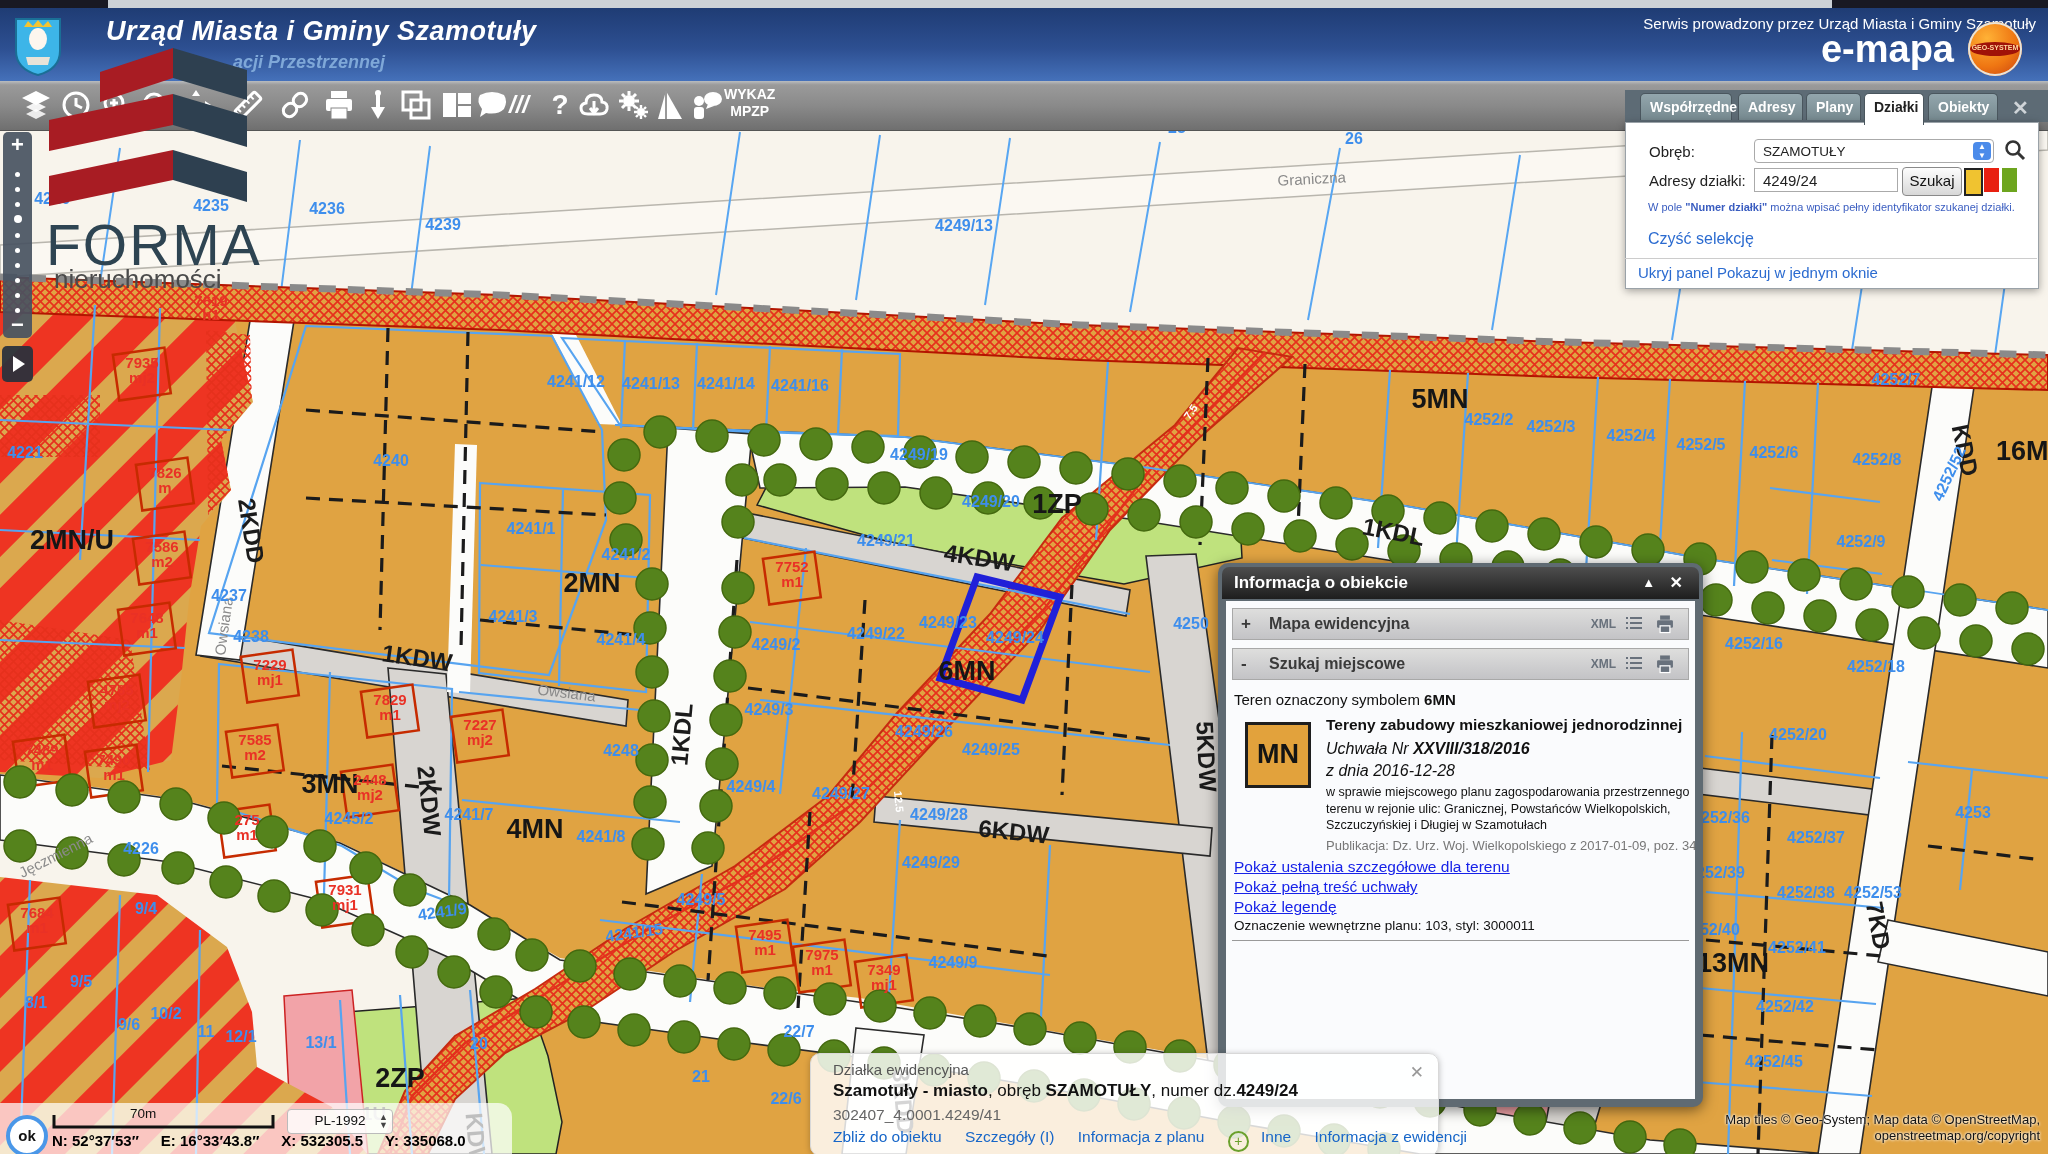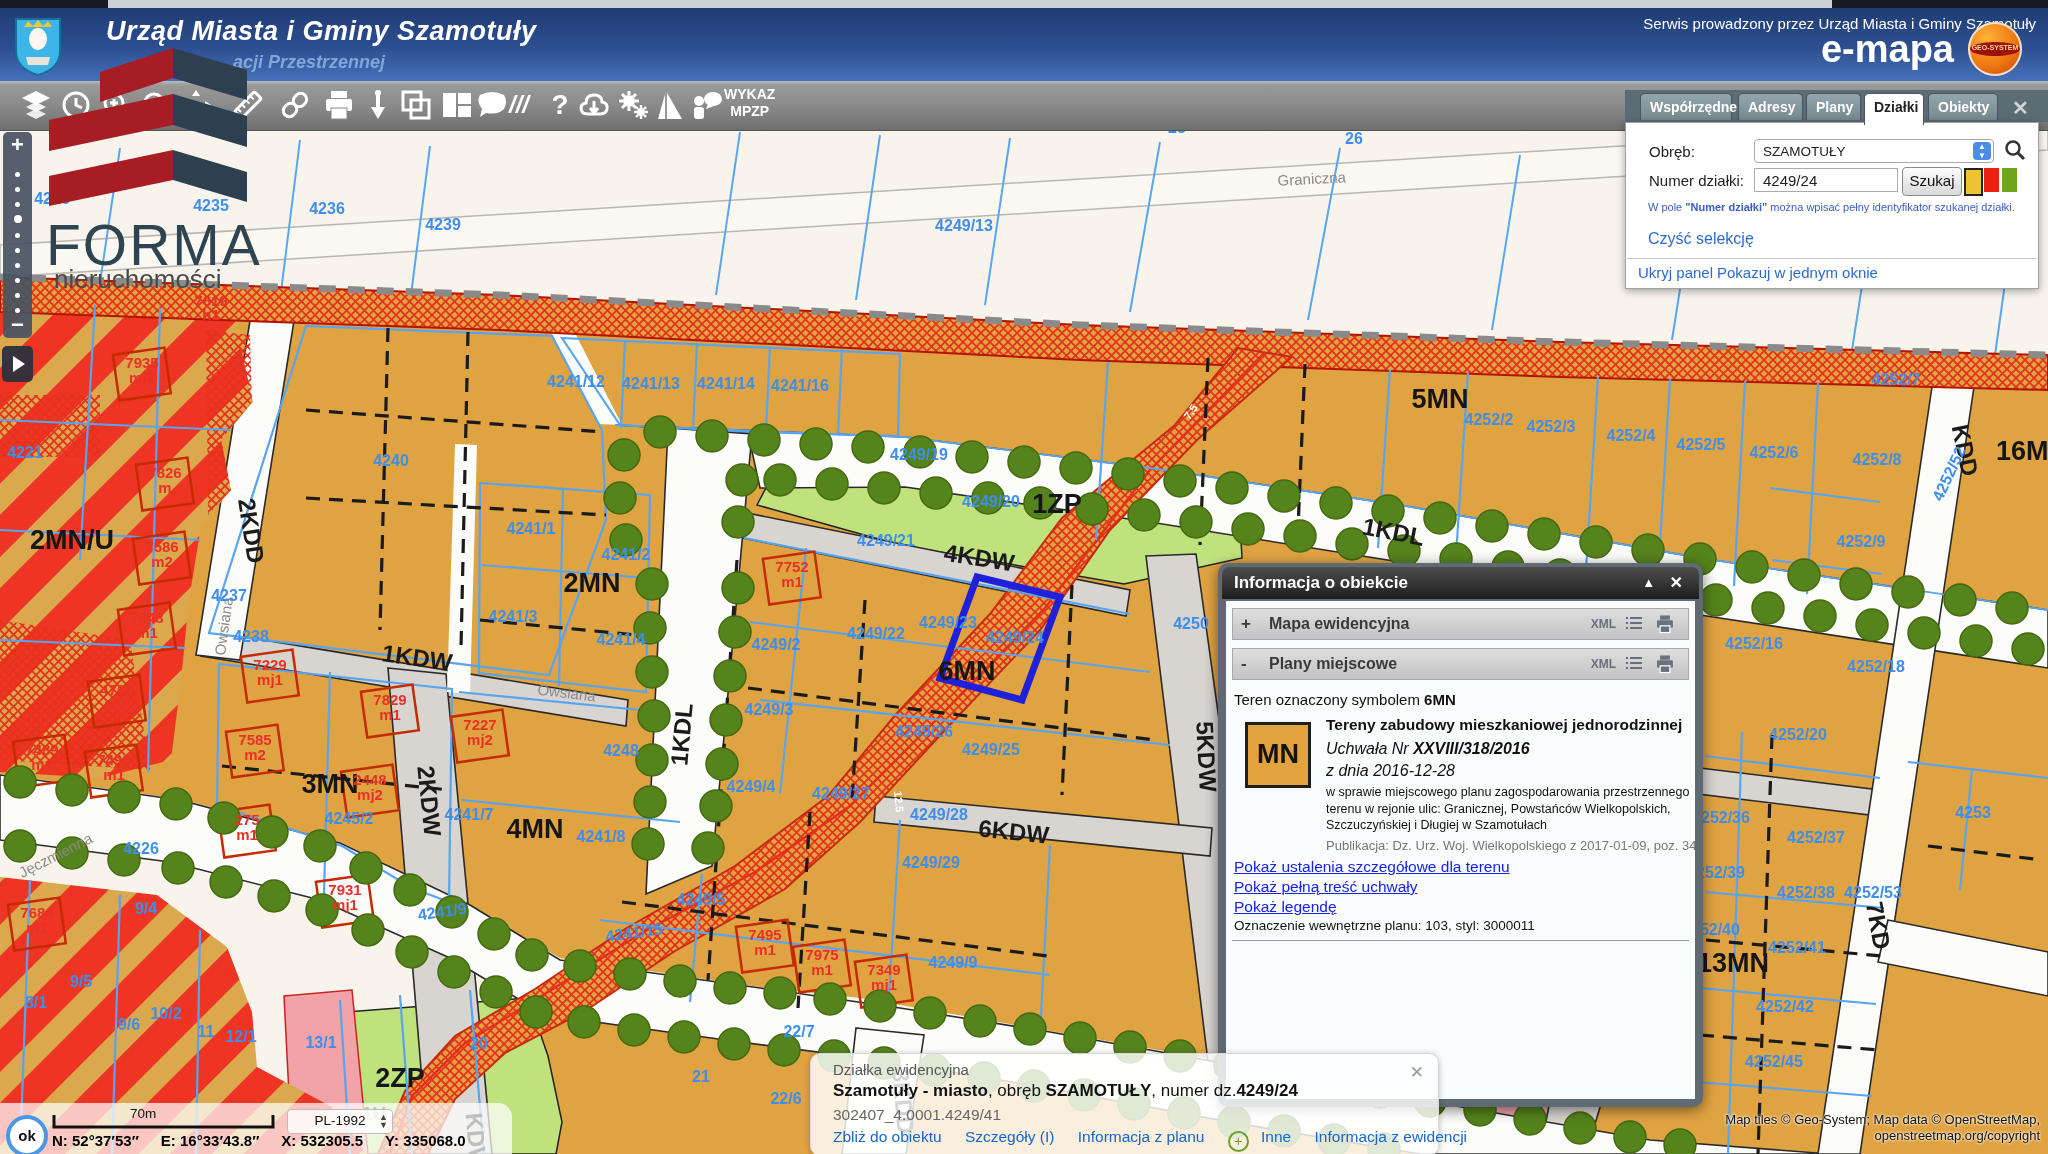--- a/index.html
+++ b/index.html
@@ -651,21 +651,21 @@
   <div class="panel">
     <div class="prow" style="left:23px;top:20px;">
       <span>Obręb:</span>
       <div class="pselect"><span>SZAMOTUŁY</span><div class="pstep">▲<br>▼</div></div>
       <svg class="mag" style="left:355px;top:-4px;" viewBox="0 0 22 22">
           <circle cx="9" cy="9" r="6.5" fill="none" stroke="#333" stroke-width="2.5"></circle>
           <path d="M14,14 L20,20" stroke="#333" stroke-width="3"></path>
         </svg>
     </div>
     <div class="prow" style="left:23px;top:49px;">
-      <span>Numer działki:</span>
+      <span>Adresy działki:</span>
       <div class="pinput"><span>4249/24</span></div>
       <div class="pbtn">Szukaj</div>
       <div class="sq" style="left:315px;background:#f0c330;border:2px solid #222;"></div>
       <div class="sq" style="left:335px;background:#e82010;"></div>
       <div class="sq" style="left:353px;background:#6da51e;"></div>
     </div>
   </div>
   <div class="note"><span>W pole </span><b>"Numer działki"</b><span> można wpisać pełny identyfikator szukanej działki.</span></div>
   <div class="plink" style="left:1648px;top:230px;font-size:16px;">Czyść selekcję</div>
   <div class="pdivide"></div>
@@ -691,21 +691,21 @@
         <svg style="position:absolute;right:12px;top:4px" width="22" height="22" viewBox="0 0 36 36">
             <g fill="#68717c">
               <rect x="10" y="4" width="16" height="7"></rect>
               <rect x="5" y="12" width="26" height="12" rx="2"></rect>
               <rect x="10" y="21" width="16" height="11" stroke="#fff" stroke-width="2"></rect>
             </g>
           </svg>
       </div>
       <div class="isec" style="top:47px;">
         <span class="sign">-</span>
-          <span class="slab">Plany miejscowe</span>
+          <span class="slab">Szukaj miejscowe</span>
         <span class="xml">XML</span>
         <svg style="position:absolute;right:44px;top:5px" width="20" height="20" viewBox="0 0 20 20">
             <g stroke="#68717c" stroke-width="2">
               <path d="M6,4 h12 M6,9 h12 M6,14 h12"></path>
               <path d="M2,4 h2 M2,9 h2 M2,14 h2"></path>
             </g>
           </svg>
         <svg style="position:absolute;right:12px;top:4px" width="22" height="22" viewBox="0 0 36 36">
             <g fill="#68717c">
               <rect x="10" y="4" width="16" height="7"></rect>

